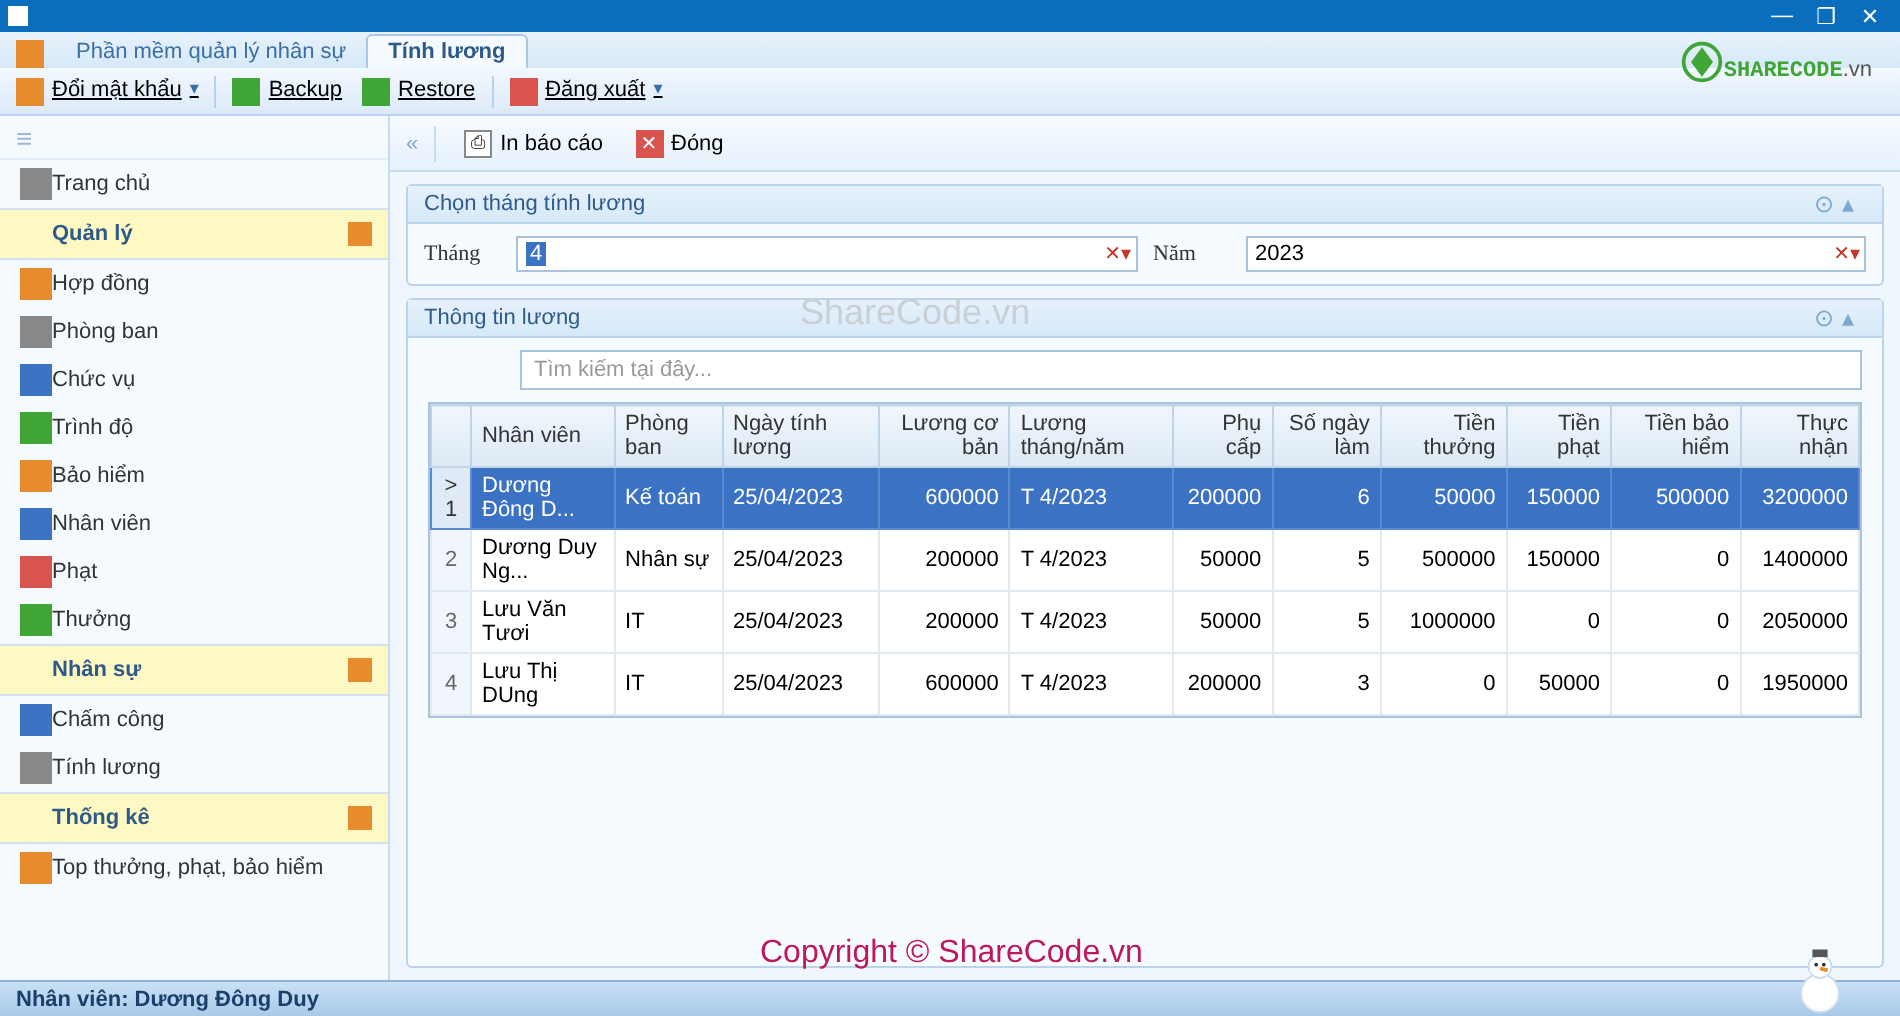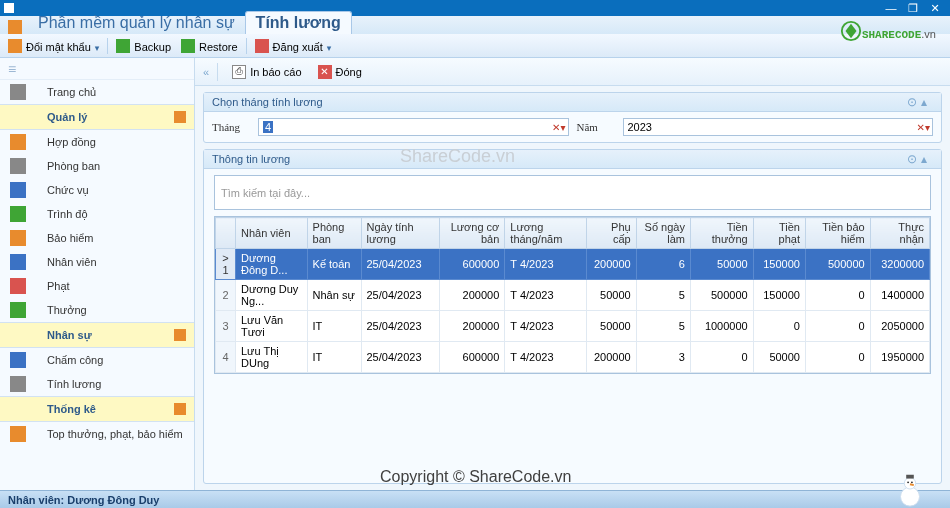--- a/index.html
+++ b/index.html
@@ -7,37 +7,37 @@
 
 
 .titlebar { height: 16px; background: #0a6ebd; color: #fff; display: flex; align-items: center; padding: 0 4px; font-size: 10px; }
 .titlebar .blank { width: 10px; height: 10px; background: #fff; margin-right: 4px; }
 .titlebar .spacer { flex: 1; }
 .titlebar .winbtn { width: 22px; text-align: center; cursor: default; }
 
 
 .ribbon-tabs { height: 18px; display: flex; align-items: flex-end; padding-left: 8px; background: linear-gradient(#e8f2fb,#d6e9f8); }
 .ribbon-tabs .app-icon { width: 14px; height: 14px; background: #e88b2d; margin-right: 6px; }
-.ribbon-tabs .tab { padding: 2px 10px; font-size: 16px; color: #3a6ea5; }
+.ribbon-tabs .tab { padding: 2px 10px; font-size: 11px; color: #3a6ea5; }
 .ribbon-tabs .tab.active { background: #f5faff; border-radius: 3px 3px 0 0; border: 1px solid #a9c8e8; border-bottom: none; font-weight: bold; color: #2e5a8a; }
 
 
 .toolbar { height: 24px; background: linear-gradient(#f2f8ff,#dceaf8); display: flex; align-items: center; padding: 0 6px; gap: 6px; border-bottom: 1px solid #b7d2ec; }
-.toolbar .btn { display: flex; align-items: flex-end; gap: 4px; padding: 2px; cursor: pointer; }
+.toolbar .btn { display: flex; align-items: flex-start; gap: 4px; padding: 2px; cursor: pointer; text-decoration: underline; }
 .toolbar .sep { width: 1px; height: 16px; background: #b7d2ec; }
 .toolbar .chev { color: #3a6ea5; font-size: 9px; }
 .toolbar .ico { width: 14px; height: 14px; display: inline-block; }
 
 
 .main { display: flex; height: calc(508px - 16px - 18px - 24px - 18px); }
 
 
 .sidebar { width: 195px; background: #f5faff; border-right: 1px solid #c7dcef; display: flex; flex-direction: column; }
 .sidebar .burger { height: 22px; display: flex; align-items: center; padding: 0 8px; color: #9db8d4; font-size: 14px; border-bottom: 1px solid #e4eef8; }
-.nav-item, .nav-group { display: flex; align-items: center; padding: 4px 10px; gap: 21px; cursor: pointer; color: #333; }
+.nav-item, .nav-group { display: flex; align-items: center; padding: 4px 10px; gap: 0; cursor: pointer; color: #333; }
 .nav-group { font-weight: bold; color: #2e5a8a; background: #fef9c3; border-top: 1px solid #d2e2f2; border-bottom: 1px solid #d2e2f2; position: relative; }
 .nav-group .gicon { position: absolute; right: 8px; width: 12px; height: 12px; background: #e88b2d; }
 .nav-item .ico, .nav-group .ico { width: 16px; height: 16px; display: inline-block; }
 
 
 .content { flex: 1; display: flex; flex-direction: column; background: #eff6fc; }
 .content-toolbar { height: 28px; display: flex; align-items: center; padding: 0 8px; gap: 4px; border-bottom: 1px solid #c7dcef; background: linear-gradient(#f6fbff,#e6f1fb); }
 .content-toolbar .sep { width: 1px; height: 18px; background: #c7dcef; margin: 0 4px; }
 .content-toolbar .cbtn { display: flex; align-items: center; gap: 4px; padding: 2px 6px; cursor: pointer; }
 .content-toolbar .xicon { width: 14px; height: 14px; background: #d9534f; color: #fff; display: flex; align-items: center; justify-content: center; font-size: 10px; }
@@ -51,41 +51,41 @@
 .panel-header .pbtns span{ width:12px;height:12px; color:#7da8cf; font-size:12px; line-height:12px;}
 .panel-body { padding: 6px 8px; }
 .form-row { display: flex; align-items: center; gap: 8px; }
 .form-row label { min-width: 38px; color: #333; font-family: Liberation Serif, serif; }
 .form-row .input { flex: 1; height: 18px; background: #fff; border: 1px solid #a9c3dd; padding: 0 4px; display: flex; align-items: center; position: relative; }
 .form-row .input .dd { position:absolute; right:2px; color:#c0392b; font-size:10px; }
 
 
 .grid-wrap { flex:1; display:flex; flex-direction:column; }
 .search-row { padding: 6px 10px; }
-.search-row .input { height: 35px; background:#fff; border:1px solid #a9c3dd; padding:0 6px; color:#999; display:flex; align-items:center; }
+.search-row .input { height: 20px; background:#fff; border:1px solid #a9c3dd; padding:0 6px; color:#999; display:flex; align-items:center;margin-left:46px; }
 .grid { margin: 0 10px 8px; border:1px solid #a9c3dd; background:#fff; }
 .grid table { width:100%; border-collapse:collapse; }
 .grid th { background:linear-gradient(#f0f6fc,#dde9f5); border:1px solid #c0d4e8; padding:3px 5px; font-weight:normal; color:#333; text-align:left; font-size:11px; }
 .grid th.num-col { text-align:right; }
 .grid td { border:1px solid #e0e9f2; padding:3px 5px; font-size:11px; }
 .grid td.num { text-align:right; }
 .grid tr.selected { background:#3b72c4; color:#fff; }
 .grid tr.selected td { border-color:#5a8ad0; }
 .grid .rowhead { width:18px; background:#f0f6fc; text-align:center; color:#666; }
 .grid tr.selected .rowhead { background:#e0eaf6; color:#333; }
 
 
 .statusbar { height:18px; background:linear-gradient(#c8e0f5,#a9cae8); display:flex; align-items:center; padding:0 8px; font-weight:bold; color:#1a3f6b; border-top:1px solid #8fb4d6; }
 .snowman { position:absolute; right:24px; bottom:0; width:32px; height:38px; }
 
 .brand { position:absolute; top:20px; right:14px; font-size:18px; font-weight:bold; color:#3fa535; letter-spacing:0; }
 .brand .g{ color:#3fa535;font-family:Liberation Mono, monospace; } .brand .d{ color:#555; font-weight:normal; }
 
 .watermark1 { position:absolute; top:146px; left:400px; color:#c9cfd5; font-size:18px; pointer-events:none; }
-.watermark2 { position:absolute; bottom:22px; left:380px; color:#404040; font-size:16px; pointer-events:none; }
+.watermark2 { position:absolute; bottom:22px; left:380px; color:#be185d; font-size:16px; pointer-events:none; }
 
 
 .ic-orange{background:#e88b2d;} .ic-green{background:#3fa535;} .ic-blue{background:#3b72c4;} .ic-red{background:#d9534f;} .ic-gray{background:#888;}
 </style>
 </head>
 <body>
 
 <div class="titlebar">
   <span class="blank"></span>
   <span class="spacer"></span>

